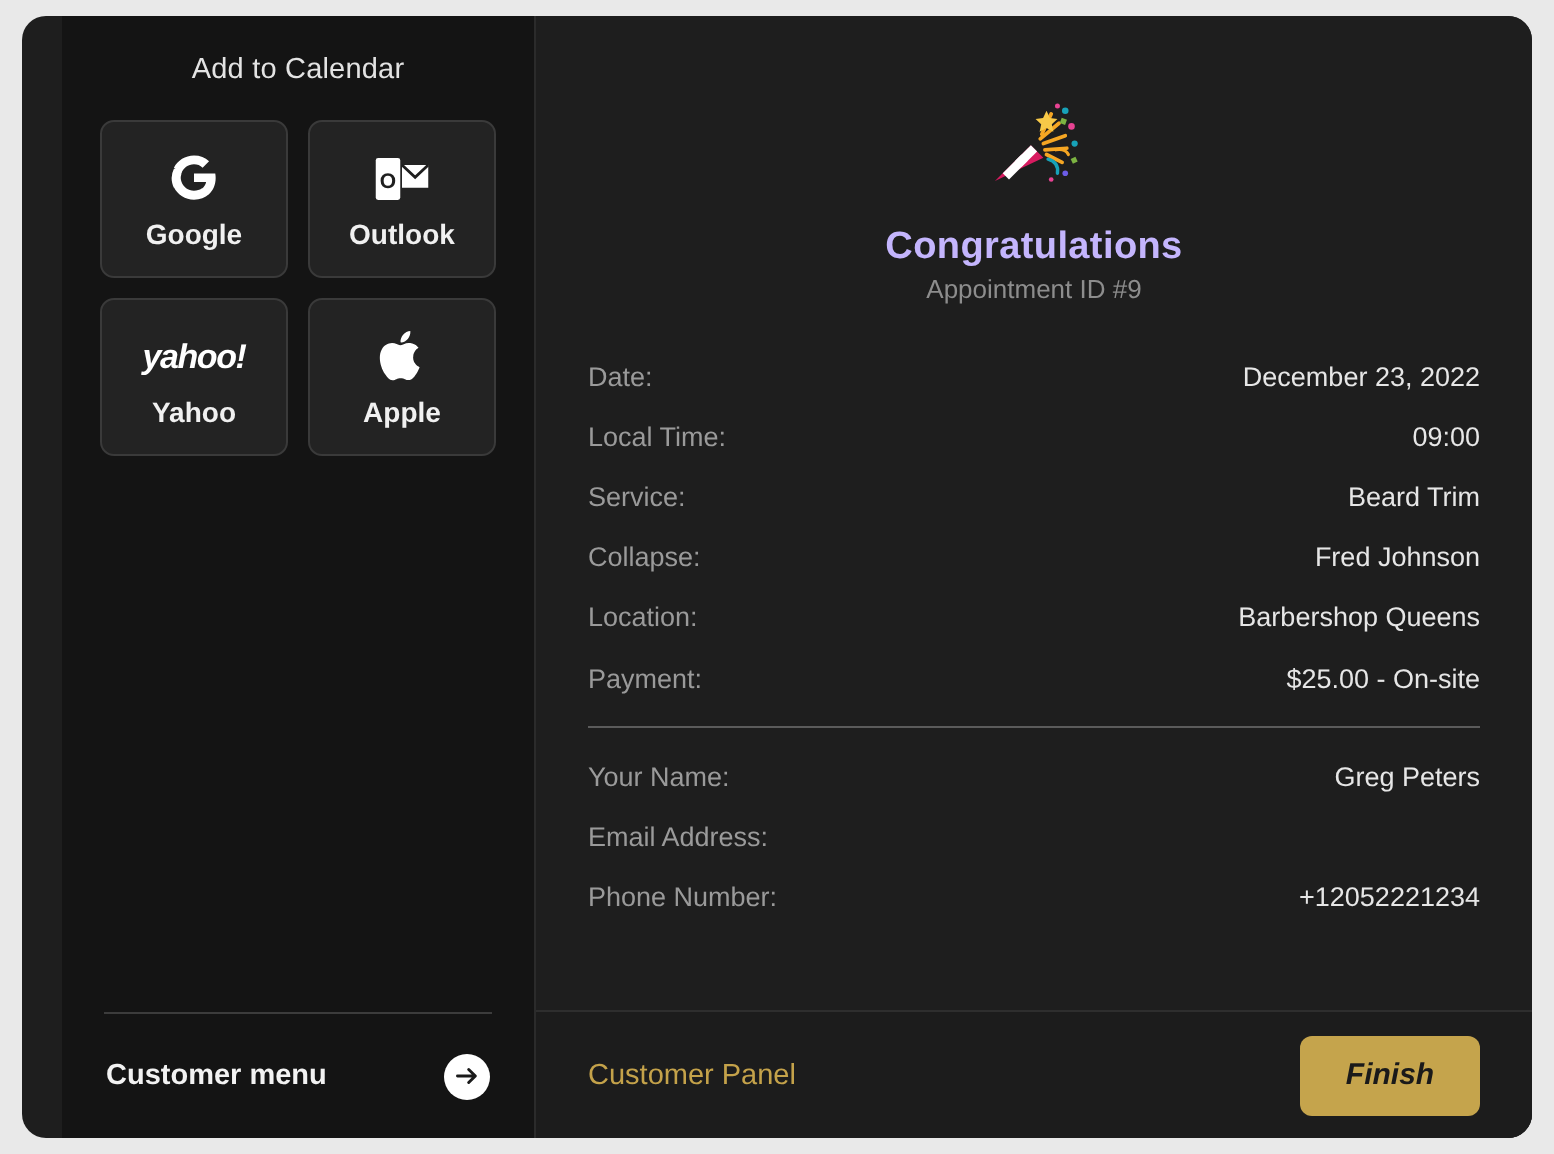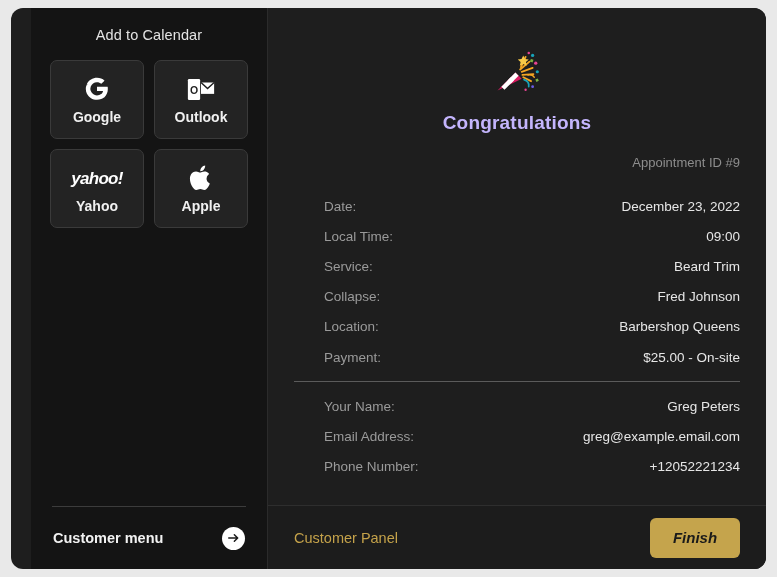--- a/index.html
+++ b/index.html
@@ -147,39 +147,38 @@
 
   .congrats {
     text-align: center;
     color: #c4b5fd;
     font-size: 19px;
     margin-top: 13px;
     letter-spacing: .2px;
   }
 
   .appt-id {
-    text-align: right;
+    text-align: center;
     color: #8d8d8d;
     font-size: 13px;
-    margin-top: 21px;
+    margin-top: 2px;
   }
 
   .detail-list { margin-top: 21px; }
 
   .detail-row {
     display: flex;
     justify-content: space-between;
     align-items: baseline;
     padding: 7.6px 0;
   }
 
   .detail-label {
     color: #9a9a9a;
     font-size: 13.5px;
-    margin-left: 30px;
   }
 
   .detail-value {
     color: #e6e6e6;
     font-size: 13.5px;
     text-align: right;
   }
 
   .section-rule {
     height: 1px;
@@ -354,21 +353,20 @@
       <div class="section-rule"></div>
 
       <div class="detail-list" style="margin-top:4px">
 
         <div class="detail-row">
           <span class="detail-label">Your Name:</span>
           <span class="detail-value">Greg Peters</span>
         </div>
         <div class="detail-row">
           <span class="detail-label">Email Address:</span>
-          <span class="detail-value">greg@example.email.com</span>
         </div>
         <div class="detail-row">
           <span class="detail-label">Phone Number:</span>
           <span class="detail-value">+12052221234</span>
         </div>
 
       </div>
 
     </div>
 

